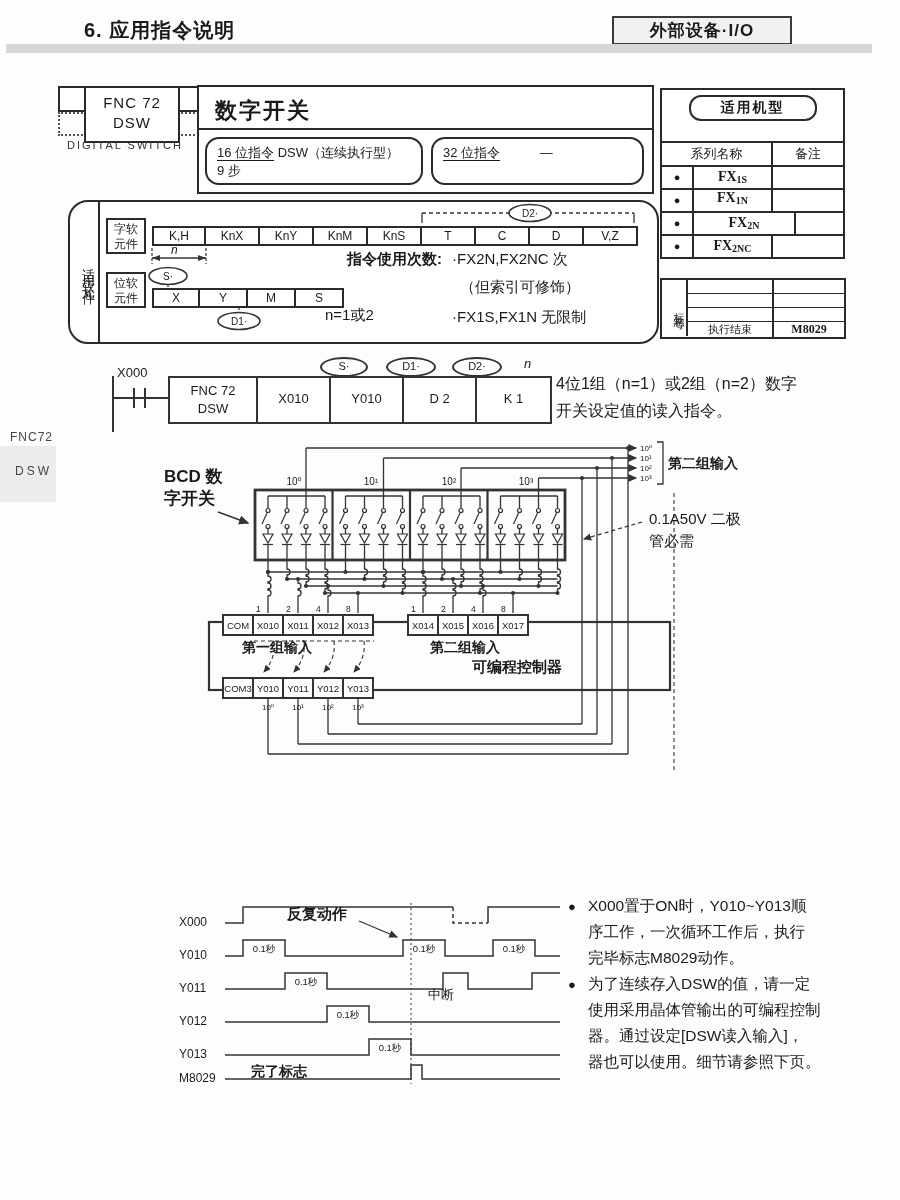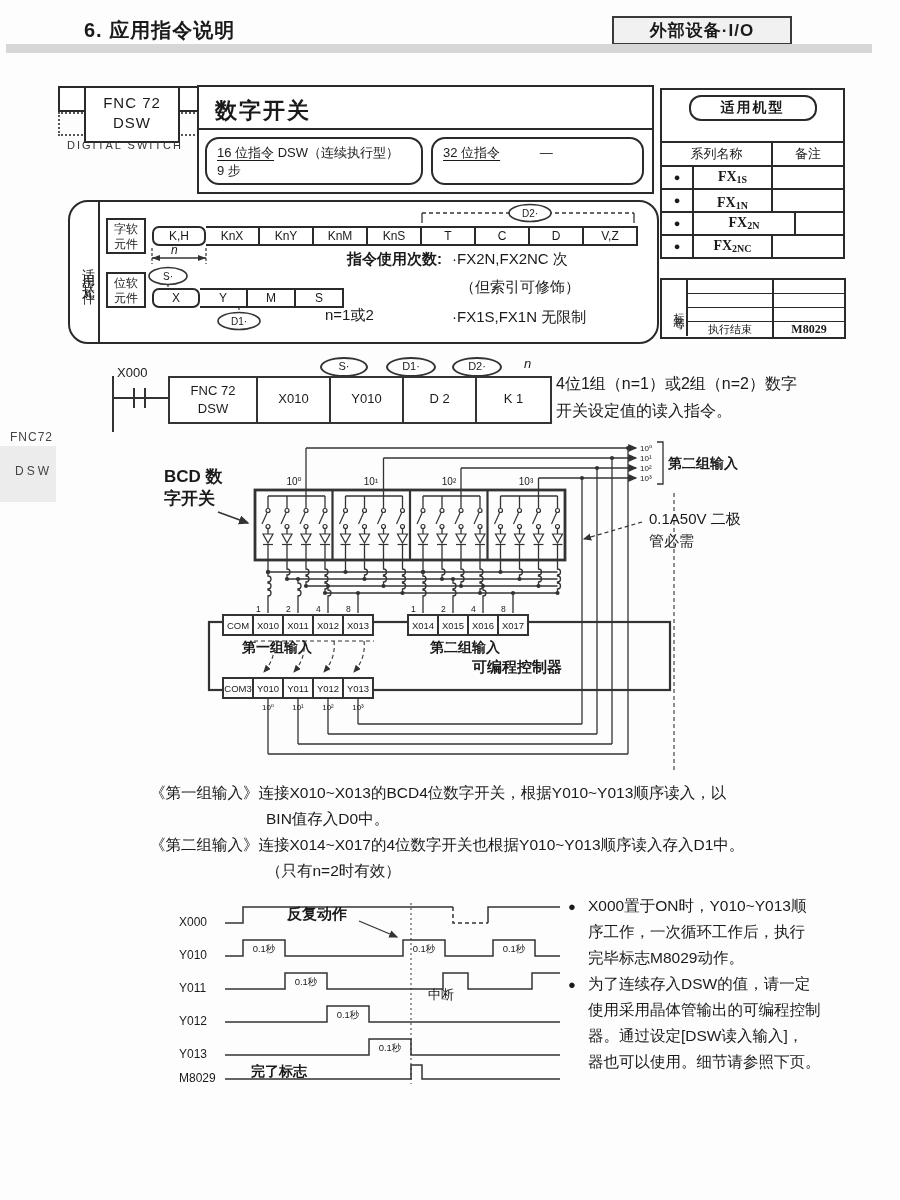--- a/index.html
+++ b/index.html
@@ -26,21 +26,21 @@
   .mcell{box-sizing:border-box;text-align:center;}
   .serif{font-family:"Liberation Serif","DejaVu Serif",serif;}
   .sub{font-size:10px;vertical-align:-2px;}
   .devpanel{border:2px solid #2a2a2a;border-radius:20px;background:#fff;}
   .vtext{writing-mode:vertical-rl;text-orientation:upright;text-align:center;}
   .lblbox{border:2px solid #2a2a2a;text-align:center;font-size:12px;line-height:15px;padding-top:2px;
           box-sizing:border-box;background:#fff;}
   .devrow{display:flex;}
   .devcell{box-sizing:border-box;border:2px solid #2a2a2a;border-left:none;height:20px;
            text-align:center;font-size:12px;line-height:16px;background:#fff;}
-  .devcell:first-child{border-left:2px solid #2a2a2a;border-radius:7px;}
+  .devcell:first-child{border-left:2px solid #2a2a2a;}
   .usage{font-size:15px;white-space:nowrap;}
   .flags{display:flex;border:2px solid #2a2a2a;background:#fff;}
   .flagrow{display:flex;height:13px;border-bottom:1.5px solid #2a2a2a;}
   .flagrow:last-child{border-bottom:none;}
   .oval{border:2px solid #333;border-radius:50%;text-align:center;font-size:11px;background:#fff;}
   .lbox{border:2px solid #333;display:flex;background:#fff;}
   .lcell{box-sizing:border-box;border-right:2px solid #333;text-align:center;font-size:13px;}
   .lcell:last-child{border-right:none;}
   .desc16{font-size:16px;line-height:27px;white-space:nowrap;}
   .marg{color:#444;font-size:12px;letter-spacing:1px;}
@@ -91,21 +91,21 @@
       <div class="mcell" style="width:111px;border-right:2px solid #2a2a2a;font-size:13px;line-height:21px">系列名称</div>
       <div class="mcell" style="flex:1;font-size:13px;line-height:21px">备注</div>
     </div>
     <div class="mrow" style="height:21px">
       <div class="mcell" style="width:32px;border-right:2px solid #2a2a2a;font-size:11px;line-height:20px">●</div>
       <div class="mcell serif" style="width:79px;border-right:2px solid #2a2a2a;font-size:14px;font-weight:bold;line-height:19px"><span>FX</span><span class="sub">1S</span></div>
       <div class="mcell" style="flex:1"></div>
     </div>
     <div class="mrow" style="height:21px">
       <div class="mcell" style="width:32px;border-right:2px solid #2a2a2a;font-size:11px;line-height:20px">●</div>
-      <div class="mcell serif" style="width:79px;border-right:2px solid #2a2a2a;font-size:14px;font-weight:bold;line-height:26px"><span>FX</span><span class="sub">1N</span></div>
+      <div class="mcell serif" style="width:79px;border-right:2px solid #2a2a2a;font-size:14px;font-weight:bold;line-height:16px"><span>FX</span><span class="sub">1N</span></div>
       <div class="mcell" style="flex:1"></div>
     </div>
     <div class="mrow" style="height:21px">
       <div class="mcell" style="width:32px;border-right:2px solid #2a2a2a;font-size:11px;line-height:20px">●</div>
       <div class="mcell serif" style="width:102px;border-right:2px solid #2a2a2a;font-size:14px;font-weight:bold;line-height:19px"><span>FX</span><span class="sub">2N</span></div>
       <div class="mcell" style="flex:1"></div>
     </div>
     <div class="mrow" style="height:21px">
       <div class="mcell" style="width:32px;border-right:2px solid #2a2a2a;font-size:11px;line-height:20px">●</div>
       <div class="mcell serif" style="width:79px;border-right:2px solid #2a2a2a;font-size:14px;font-weight:bold;line-height:19px"><span>FX</span><span class="sub">2NC</span></div>
@@ -523,26 +523,20 @@
       <text x="322" y="234" font-size="15" font-weight="bold">可编程控制器</text>
       <g font-size="8" text-anchor="middle">
         <text x="118" y="272">10⁰</text>
         <text x="148" y="272">10¹</text>
         <text x="178" y="272">10²</text>
         <text x="208" y="272">10³</text>
       </g>
     </g>
   </svg>
 
-  <div class="abs para" style="left:150px;top:780px;width:720px">
-    <div class="nline"><span>《第一组输入》</span><span>连接X010~X013的BCD4位数字开关，根据Y010~Y013顺序读入，以</span></div>
-    <div class="nline indent">BIN值存入D0中。</div>
-    <div class="nline"><span>《第二组输入》</span><span>连接X014~X017的4位数字开关也根据Y010~Y013顺序读入存入D1中。</span></div>
-    <div class="nline indent">（只有n=2时有效）</div>
-  </div>
 
   <svg class="abs" style="left:175px;top:893px" width="390" height="195" viewBox="0 0 390 195">
     <defs>
       <marker id="tah" markerWidth="9" markerHeight="8" refX="6" refY="3" orient="auto">
         <path d="M0,0 L7,3 L0,6 Z" fill="#333"></path>
       </marker>
     </defs>
     <g stroke="#333" stroke-width="1.5" fill="none">
       <path d="M50 30 H68 V14 H278"></path>
       <path d="M278 14 V30 H313" stroke-dasharray="4 3"></path>

